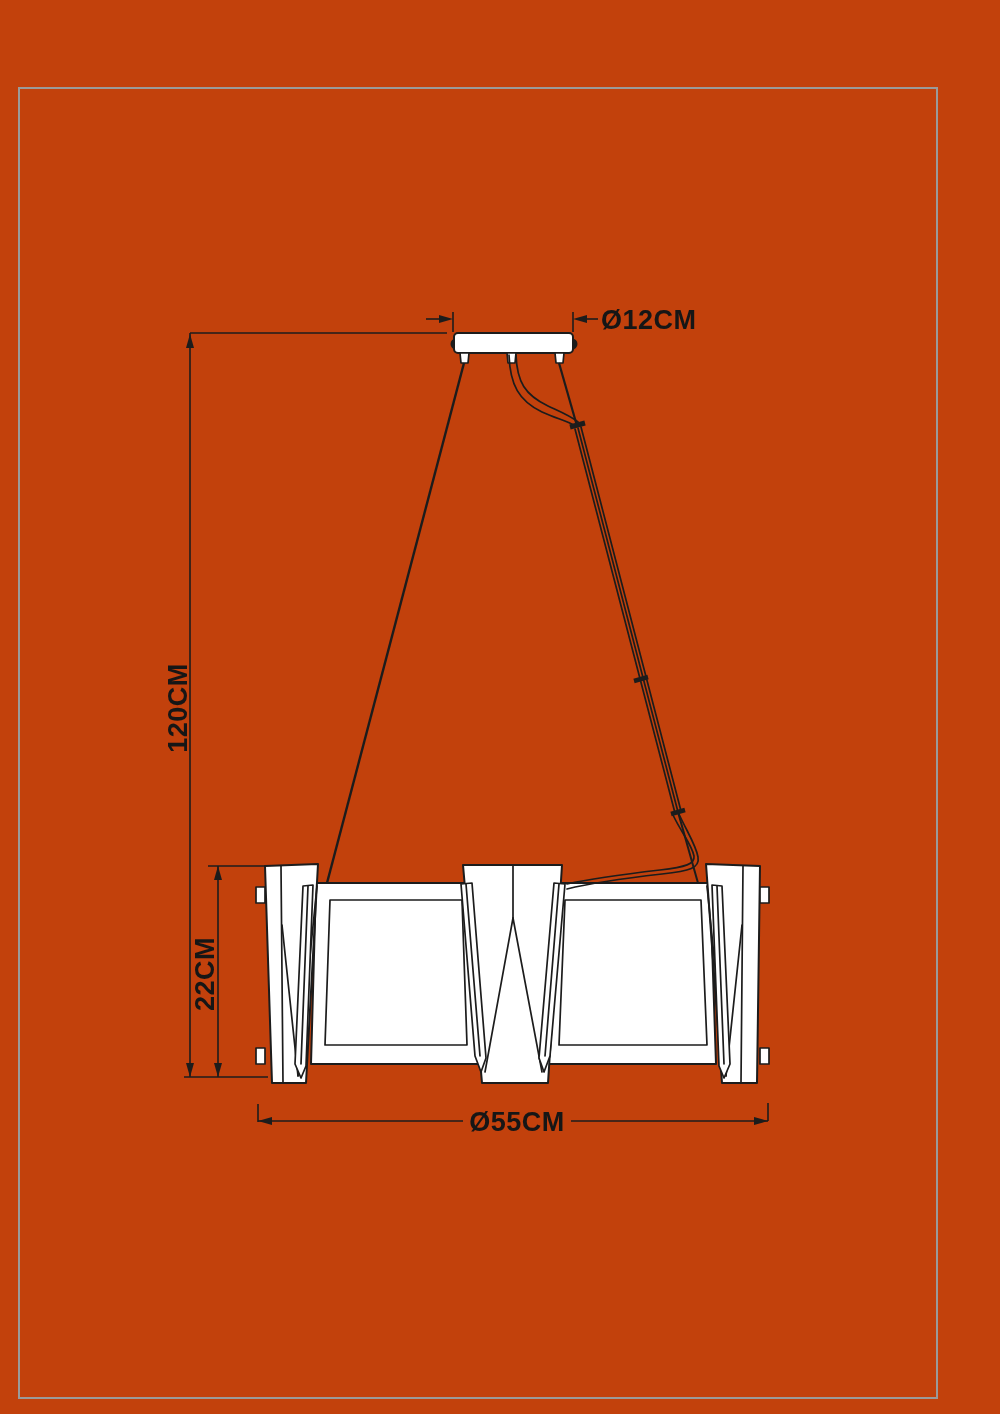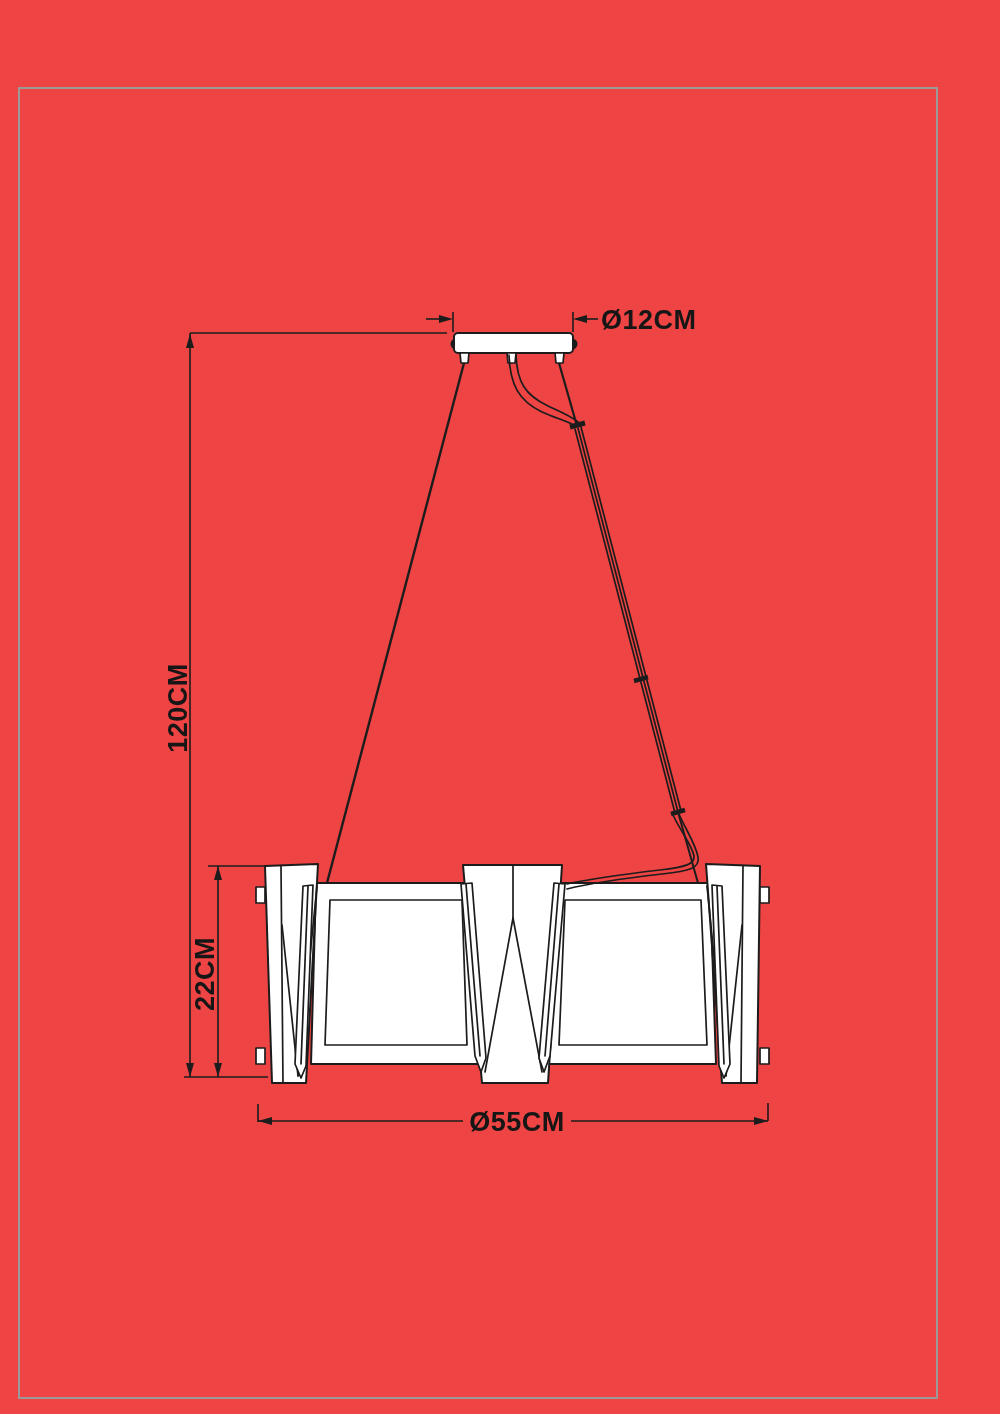--- a/index.html
+++ b/index.html
@@ -7,21 +7,21 @@
     padding:0;
     background:#ffffff;
     width:1000px;
     height:1414px;
     font-family:"Liberation Sans", sans-serif;
   }
   .stage{
     position:relative;
     width:1000px;
     height:1414px;
-    background:#ef4444;
+    background:#c2410c;
     overflow:hidden;
   }
   svg{display:block}
   .ink{stroke:#1c1c1c;fill:none;stroke-width:2;stroke-linecap:round;stroke-linejoin:round}
   .thin{stroke-width:1.7}
   .dim{stroke:#1c1c1c;fill:none;stroke-width:1.6;stroke-linecap:butt}
   .arrow{fill:#1c1c1c;stroke:none}
   .whitefill{fill:#ffffff}
   .dimtext{
     font-family:"Liberation Sans", sans-serif;

